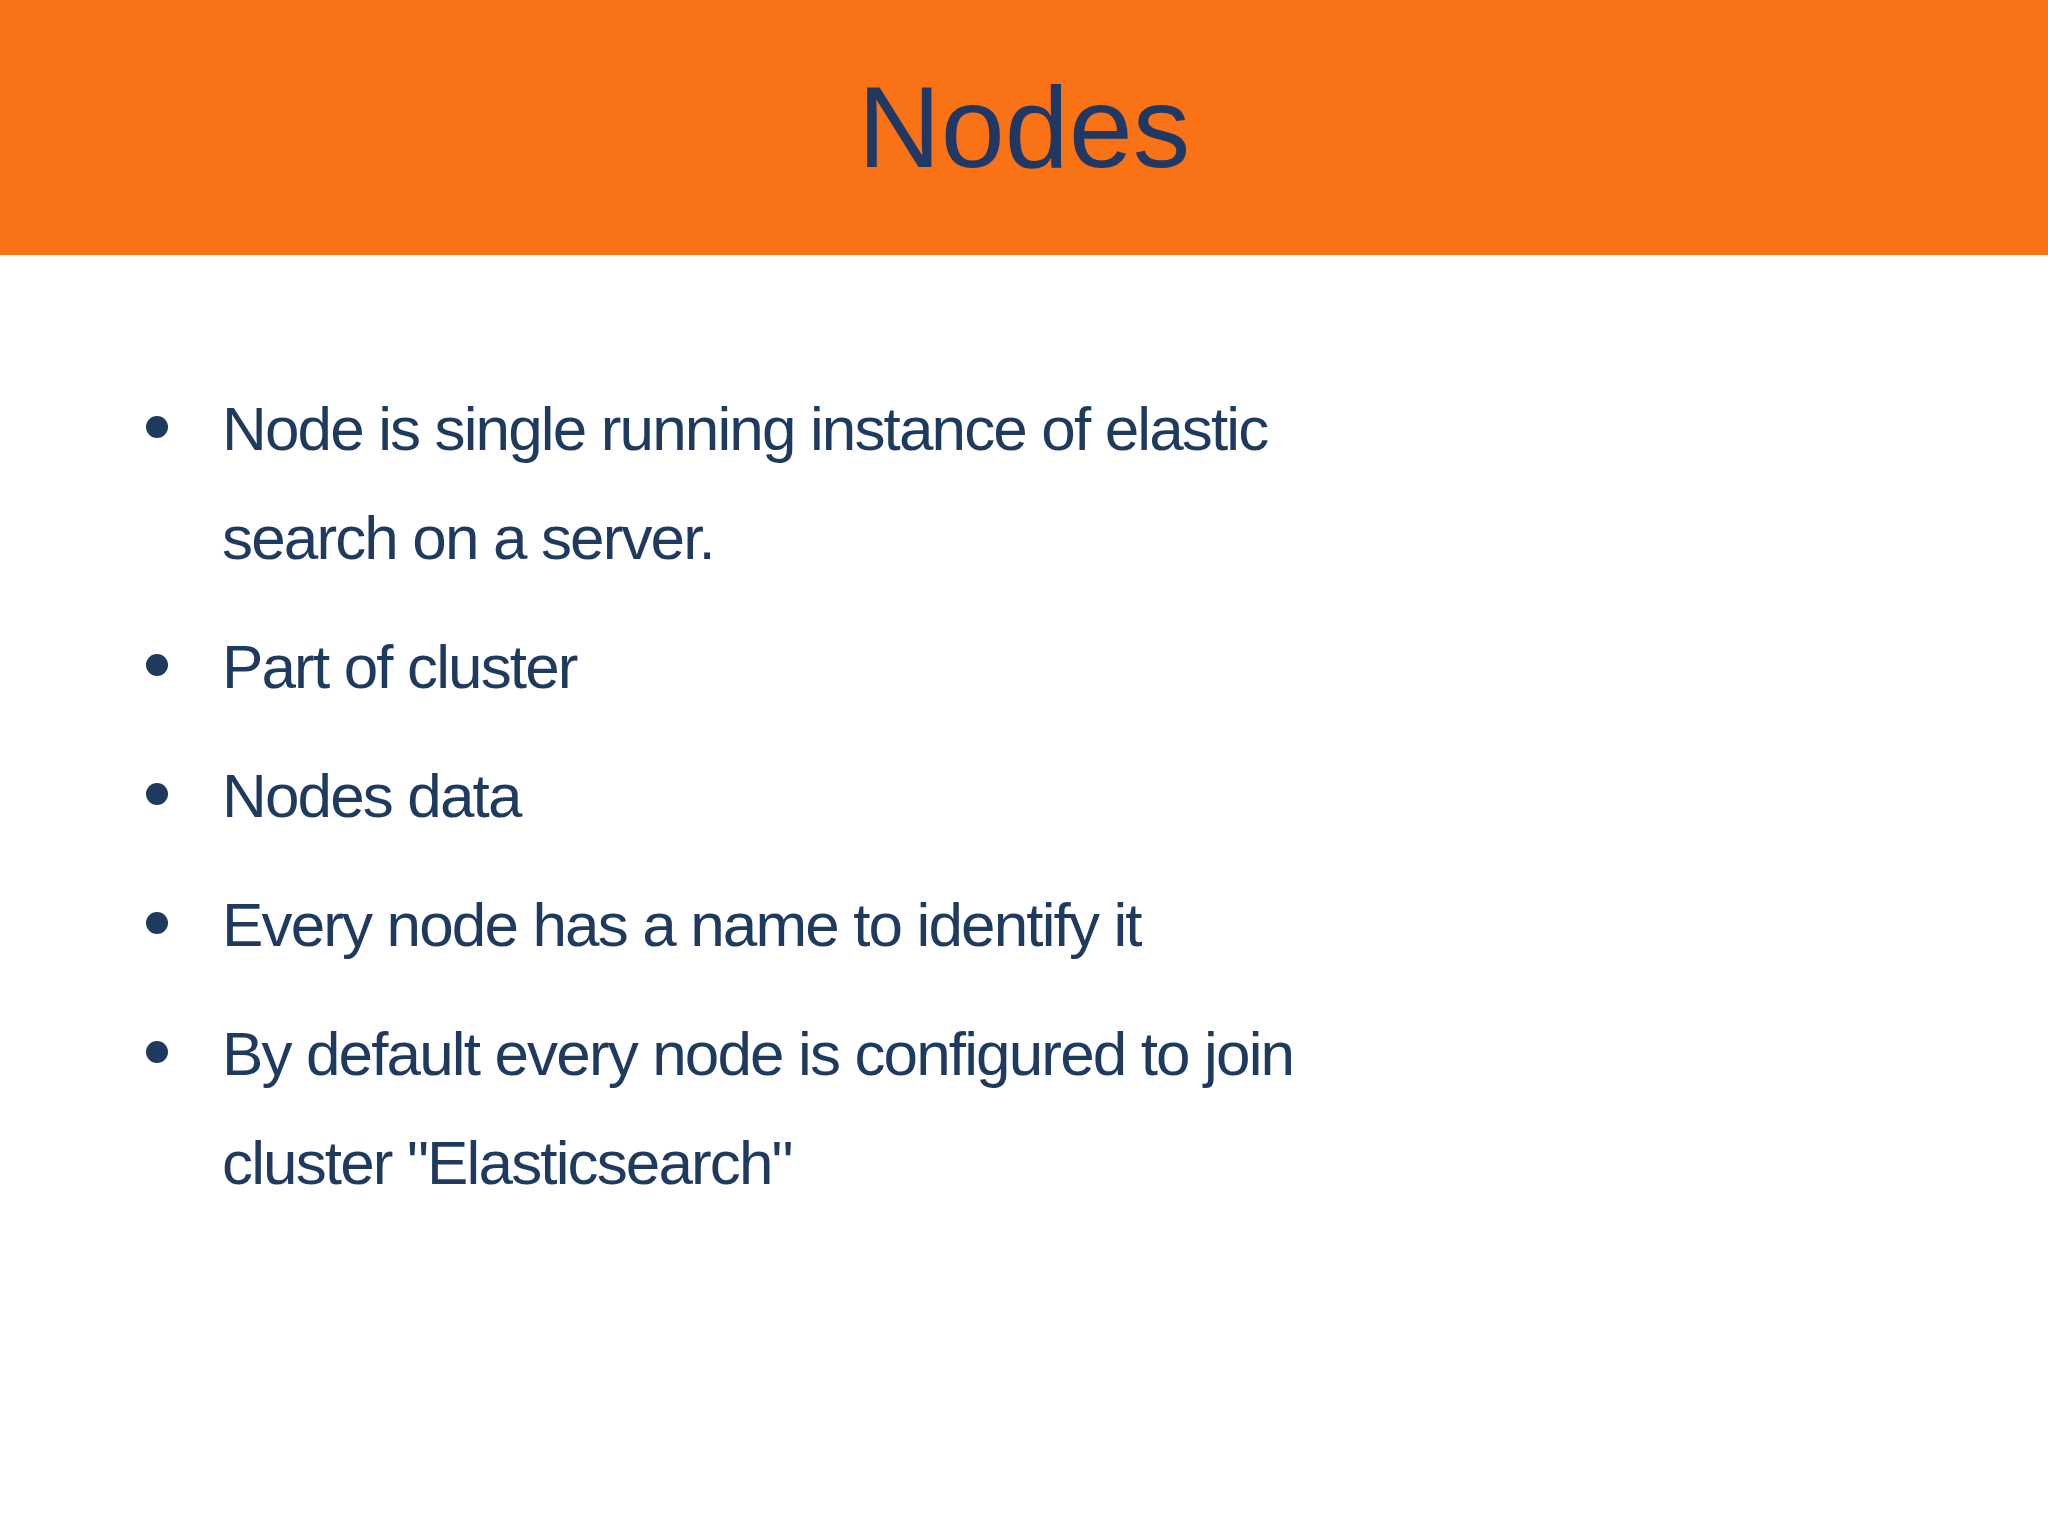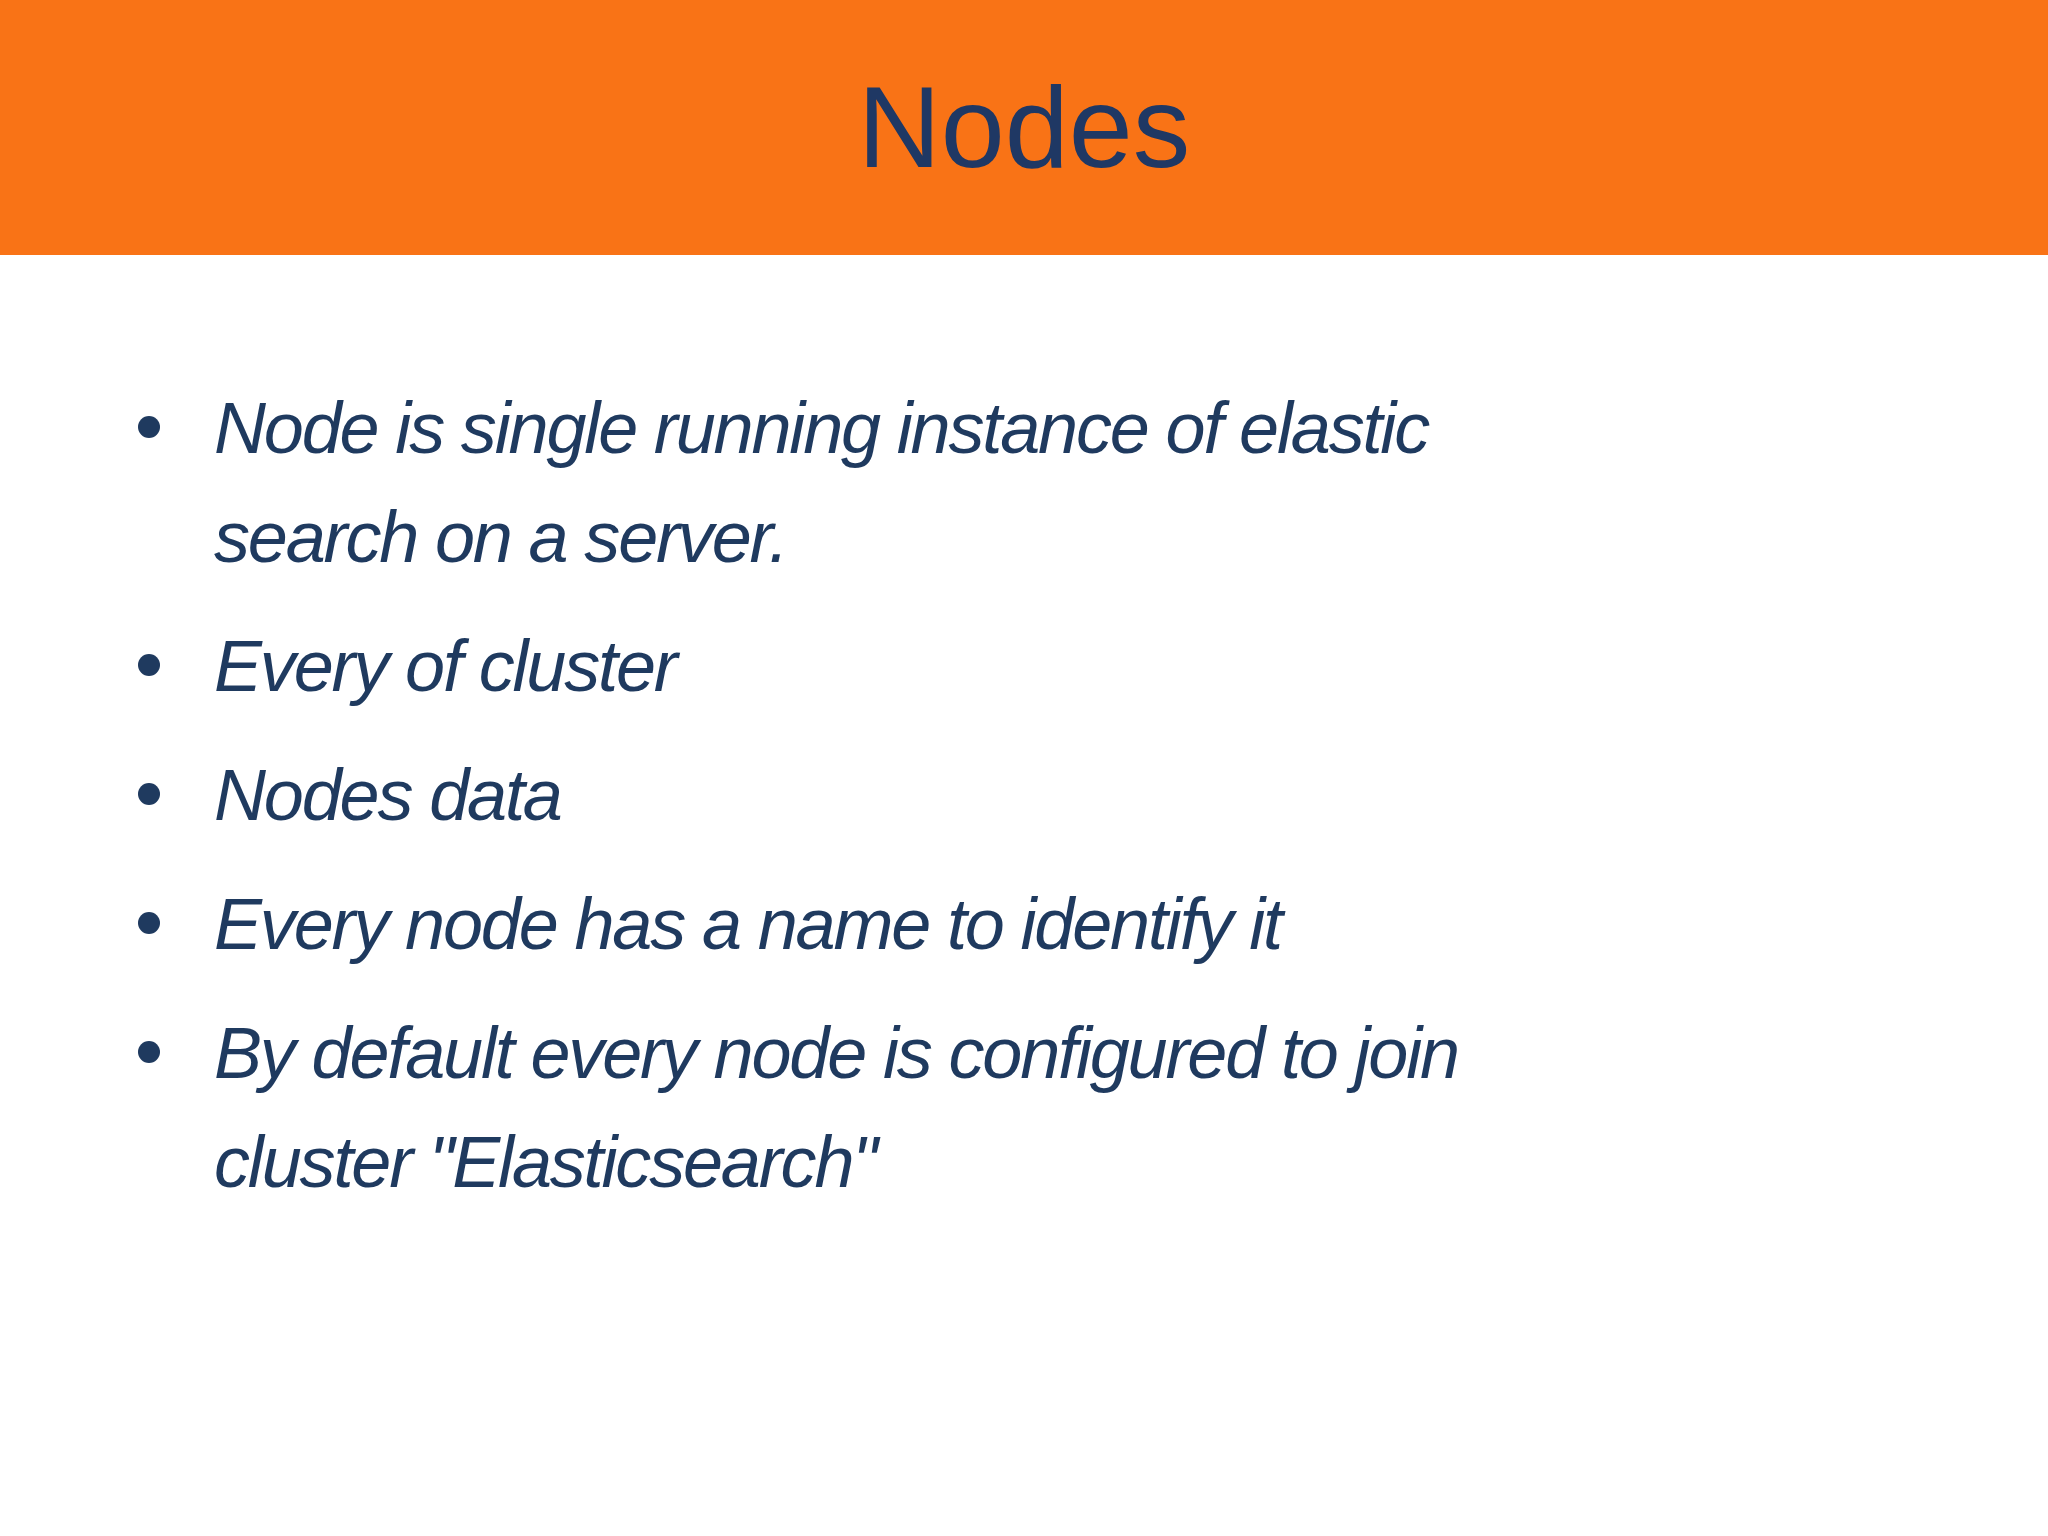--- a/index.html
+++ b/index.html
@@ -40,25 +40,24 @@
     width: 2048px;
   }
   ul.bullet-list {
     list-style: none;
     margin: 0;
     padding: 0;
   }
   ul.bullet-list li {
     position: relative;
     color: #1F3A5F;
-    font-size: 72px;
+    font-size: 62px;
     line-height: 109px;
     letter-spacing: -0.03em;
-    margin: 0 0 20px 4px;
-    font-style: italic;
+    margin: 0 0 20px 12px;
   }
   .bullet-text {
     white-space: pre-line;
   }
   .dot {
     position: absolute;
     left: -76px;
     top: 42px;
     width: 22px;
     height: 22px;
@@ -77,21 +76,21 @@
 
   <div class="content">
     <ul class="bullet-list">
       <li>
         <span class="dot"></span>
         <span class="bullet-text">Node is single running instance of elastic
 search on a server.</span>
       </li>
       <li>
         <span class="dot"></span>
-        <span class="bullet-text">Every of cluster</span>
+        <span class="bullet-text">Part of cluster</span>
       </li>
       <li>
         <span class="dot"></span>
         <span class="bullet-text">Nodes data</span>
       </li>
       <li>
         <span class="dot"></span>
         <span class="bullet-text">Every node has a name to identify it</span>
       </li>
       <li>

